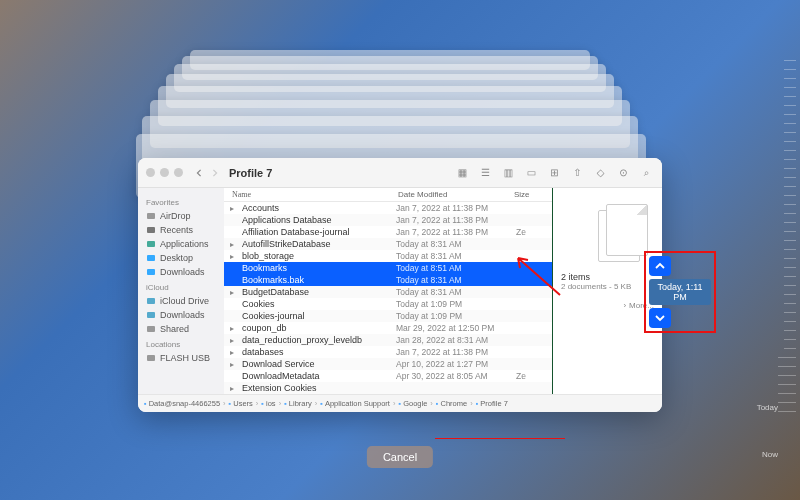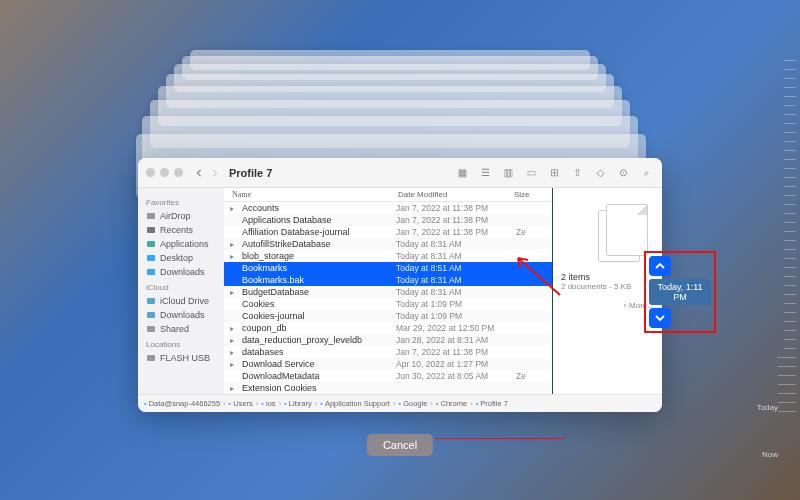--- a/index.html
+++ b/index.html
@@ -41,21 +41,21 @@
 .doc{position:absolute;width:42px;height:52px;background:#fff;border:1px solid #ccc;border-radius:2px;}
 .doc::after{content:"";position:absolute;top:0;right:0;width:10px;height:10px;background:linear-gradient(135deg,#fff 50%,#ddd 50%);}
 .d1{top:6px;left:4px;}
 .d2{top:0;left:12px;}
 .pinfo{font-size:9px;margin-top:8px;color:#333;text-align:left;width:100%;}
 .pinfo .sub{color:#888;font-size:8px;}
 .pmore{margin-top:10px;font-size:8px;color:#888;display:flex;align-items:center;gap:3px;cursor:pointer;}
 .pathbar{height:18px;background:#f5f5f5;border-top:1px solid #e5e5e5;display:flex;align-items:center;padding:0 6px;font-size:7.5px;color:#666;gap:3px;overflow:hidden;white-space:nowrap;}
 .pbi{display:flex;align-items:center;gap:2px;}
 .pbs{color:#aaa;}
-.buttons{position:absolute;bottom:44px;left:50%;transform:translateX(-50%);display:flex;gap:12px;}
+.buttons{position:absolute;bottom:32px;left:50%;transform:translateX(-50%);display:flex;gap:12px;}
 .btn{padding:5px 16px;border-radius:5px;font-size:11px;cursor:pointer;border:none;}
 .btn.cancel{background:rgba(160,140,130,.8);color:#fff;}
 .btn.restore{background:#d0552a;color:#fff;border:2px solid #e81212;}
 .tmnav{position:absolute;top:251px;right:84px;width:72px;border:2px solid #e81212;padding:3px;display:flex;flex-direction:column;gap:3px;}
 .tmbtn{width:22px;height:20px;background:#0a60ff;border-radius:4px;display:flex;align-items:center;justify-content:center;cursor:pointer;}
 .tmlbl{background:#3a6fa8;color:#fff;font-size:9px;padding:3px 5px;border-radius:3px;text-align:center;}
 .timeline{position:absolute;right:4px;top:60px;bottom:40px;width:30px;text-align:right;}
 .tick{position:absolute;right:0;width:12px;height:1px;background:rgba(255,255,255,.3);}
 .tlabel{position:absolute;right:18px;font-size:8px;color:rgba(255,255,255,.7);}
 .arrow{position:absolute;stroke:#e81212;stroke-width:2;fill:none;}
@@ -253,21 +253,21 @@
             </div>
             <div class="lrow">
               <span class="lic">▸</span>
               <span class="lfn">Download Service</span>
               <span class="lfd">Apr 10, 2022 at 1:27 PM</span>
               <span class="lfs"></span>
             </div>
             <div class="lrow">
               <span class="lic"> </span>
               <span class="lfn">DownloadMetadata</span>
-              <span class="lfd">Jun 30, 2022 at 8:05 AM</span>
+              <span class="lfd">Apr 30, 2022 at 8:05 AM</span>
               <span class="lfs">Ze</span>
             </div>
             <div class="lrow">
               <span class="lic">▸</span>
               <span class="lfn">Extension Cookies</span>
               <span class="lfd"></span>
               <span class="lfs"></span>
             </div>
           </div>
       </div>

